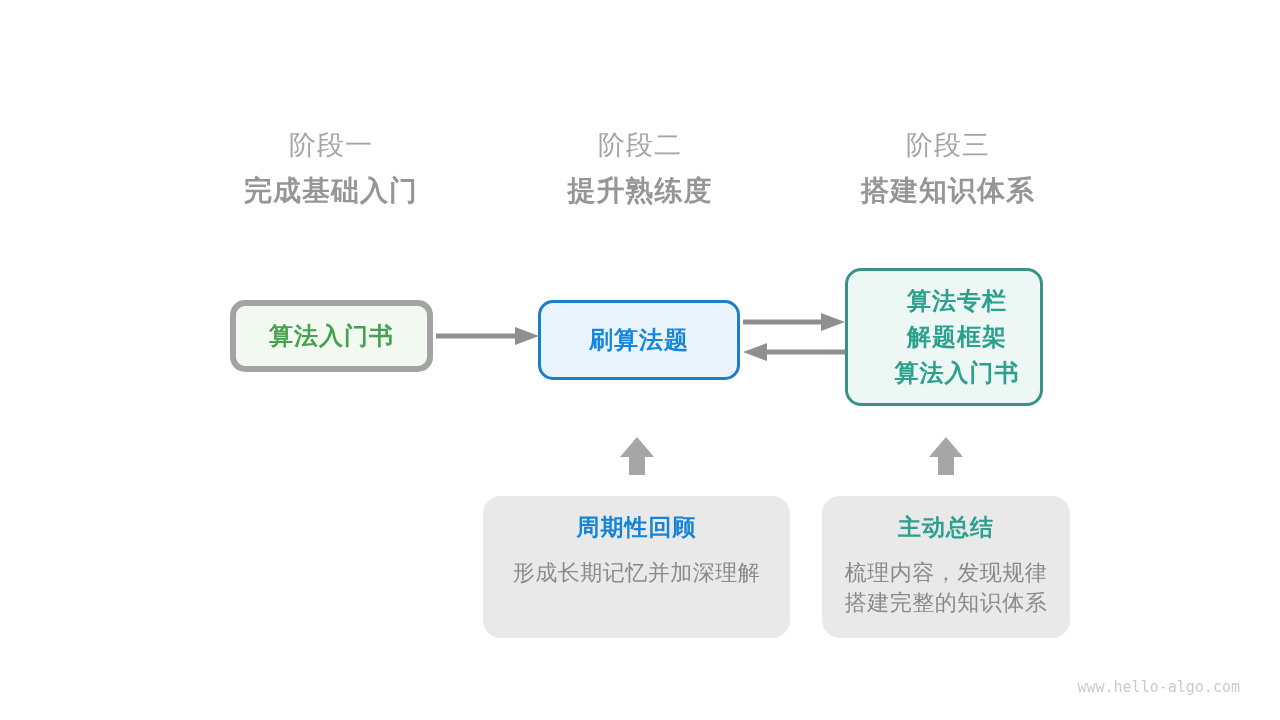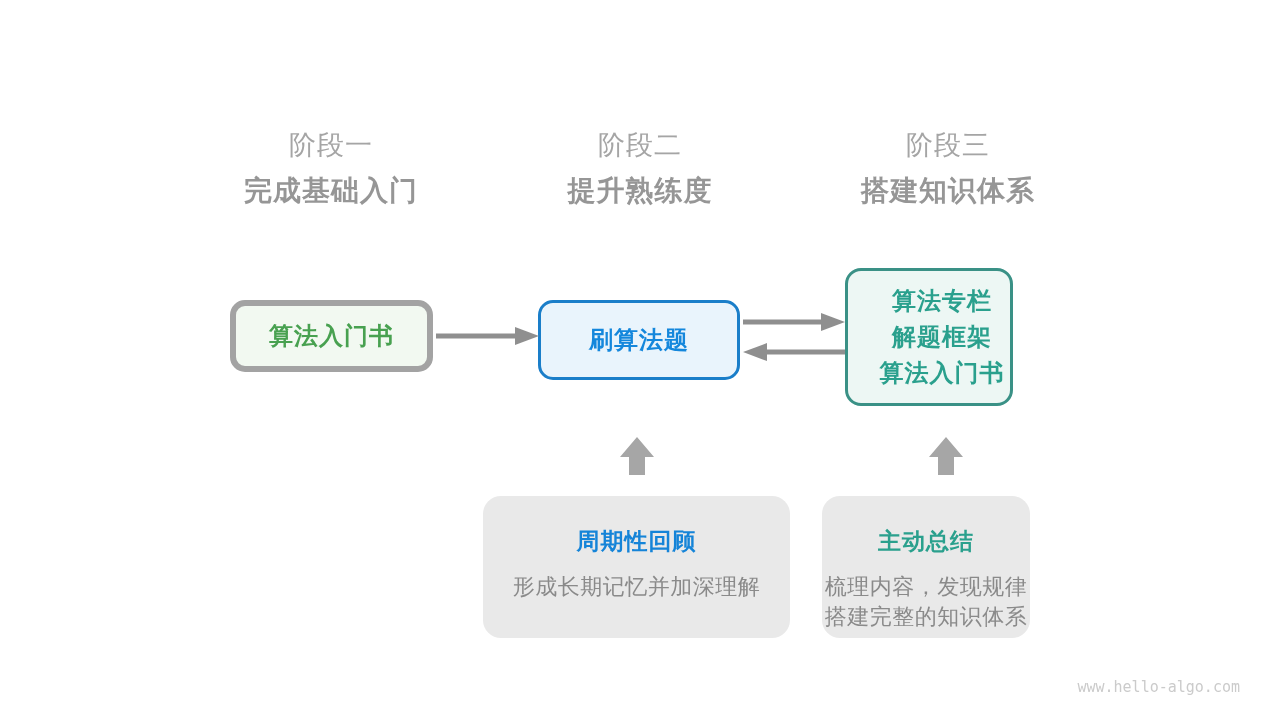--- a/index.html
+++ b/index.html
@@ -57,21 +57,21 @@
     color: #48a150;
   }
   .node-practice {
     left: 538px; top: 300px; width: 202px; height: 80px;
     border: 3px solid #1a7ec9;
     border-radius: 15px;
     background: #e9f4fc;
     color: #1487dc;
   }
   .node-resources {
-    left: 845px; top: 268px; width: 168px; height: 138px;
+    left: 845px; top: 268px; width: 198px; height: 138px;
     border: 3px solid #3a9186;
     border-radius: 16px;
     background: #edf7f4;
     color: #2aa08d;
     padding-left: 26px;
   }
   .node-resources .node-line {
     line-height: 36px;
   }
   
@@ -84,24 +84,24 @@
   }
   
   .note {
     position: absolute;
     box-sizing: border-box;
     top: 496px;
     height: 142px;
     background: #e9e9e9;
     border-radius: 18px;
     text-align: center;
-    padding-top: 32px;
+    padding-top: 18px;
   }
   .note-review  { left: 483px; width: 307px; }
-  .note-summary { left: 822px; width: 208px; }
+  .note-summary { left: 822px; width: 248px; }
   .note-title {
     font-size: 23px;
     line-height: 26px;
     font-weight: 700;
     margin-bottom: 18px;
     letter-spacing: 1px;
   }
   .note-title--blue { color: #1584d8; }
   .note-title--teal { color: #2aa08d; }
   .note-line {

